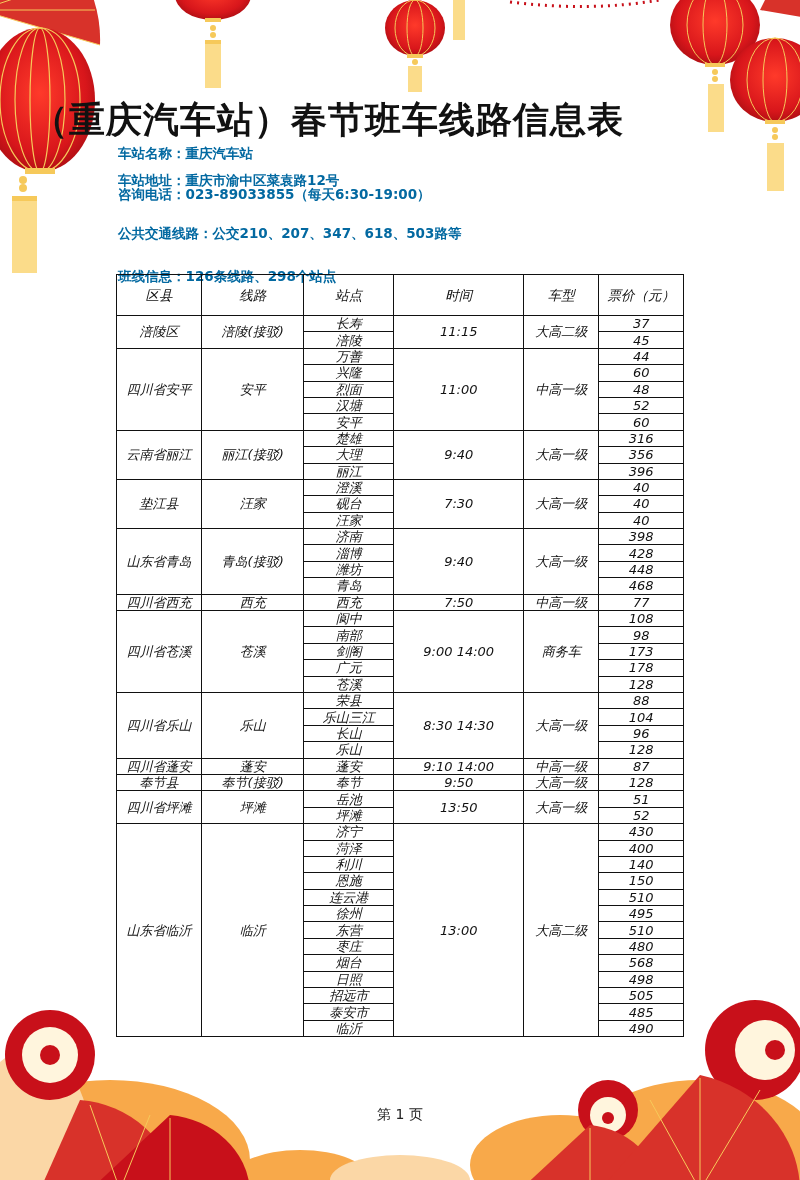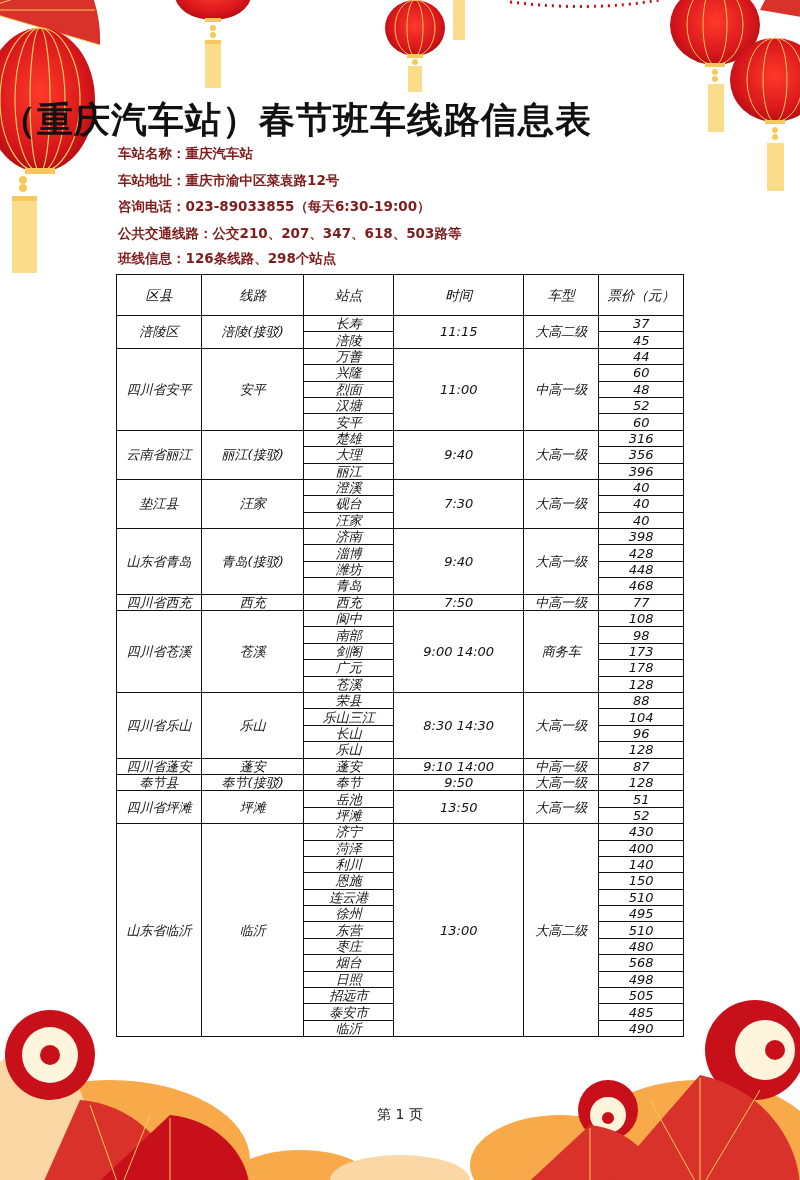--- a/index.html
+++ b/index.html
@@ -1,20 +1,20 @@
 <!DOCTYPE html>
 <html><head>
 <meta charset="utf-8">
 <style>
   html, body { margin:0; padding:0; }
   body { width:800px; height:1180px; position:relative; overflow:hidden; background:#ffffff;
     font-family:"DejaVu Sans","Liberation Sans",sans-serif; color:#111; }
   .deco { position:absolute; }
-  .title { position:absolute; left:0; width:656px; top:96px; font-size:36px; font-weight:bold; letter-spacing:1px; color:#111; }
-  .info { position:absolute; left:118px; font-size:13.5px; font-weight:bold; color:#7f1d1d; }
+  .title { position:absolute; left:0; width:656px; top:96px; text-align:center; font-size:36px; font-weight:bold; letter-spacing:1px; color:#111; }
+  .info { position:absolute; left:118px; font-size:13.5px; font-weight:bold; color:#0369a1; }
   table.routes { position:absolute; left:116px; top:274px; width:568px; border-collapse:collapse; font-size:13px;font-style:italic; }
   table.routes td, table.routes th { border:1.5px solid #111; text-align:center; padding:0; font-weight:normal; line-height:15px; }
   table.routes th { height:40px; font-size:13.5px; }
   table.routes td { height:15.4px; }
   .col-district { width:85px; } .col-line{ width:102px;margin-top:12px; } .col-stop{ width:90px;margin-top:16px; }
   .col-time{ width:130px; } .col-type{ width:75px; } .col-price{ width:84px; }
   td.stop, td.price { background:#fff; }
   .footer { position:absolute; top:1106px; left:0; width:800px; text-align:center; font-size:14px; color:#222; }
 </style>
 </head>
@@ -143,23 +143,23 @@
         <line x1="700" y1="200" x2="760" y2="100"></line>
       <line x1="590" y1="200" x2="590" y2="138"></line>
     </g>
   </g>
 </svg>
 
 <div class="title">（重庆汽车站）春节班车线路信息表</div>
 
 <div class="info" style="top:145px"><span>车站名称：</span><span>重庆汽车站</span></div>
 <div class="info" style="top:172px"><span>车站地址：</span><span>重庆市渝中区菜袁路12号</span></div>
-<div class="info" style="top:198px"><span>咨询电话：</span><span>023-89033855（每天6:30-19:00）</span></div>
+<div class="info" style="top:186px"><span>咨询电话：</span><span>023-89033855（每天6:30-19:00）</span></div>
 <div class="info" style="top:225px"><span>公共交通线路：</span><span>公交210、207、347、618、503路等</span></div>
-<div class="info" style="top:250px"><span>班线信息：</span><span>126条线路、298个站点</span></div>
+<div class="info" style="top:268px"><span>班线信息：</span><span>126条线路、298个站点</span></div>
 
 <table class="routes" id="routes">
   <thead>
     <tr>
       <th class="col-district">区县</th>
       <th class="col-line">线路</th>
       <th class="col-stop">站点</th>
       <th class="col-time">时间</th>
       <th class="col-type">车型</th>
       <th class="col-price">票价（元）</th>

